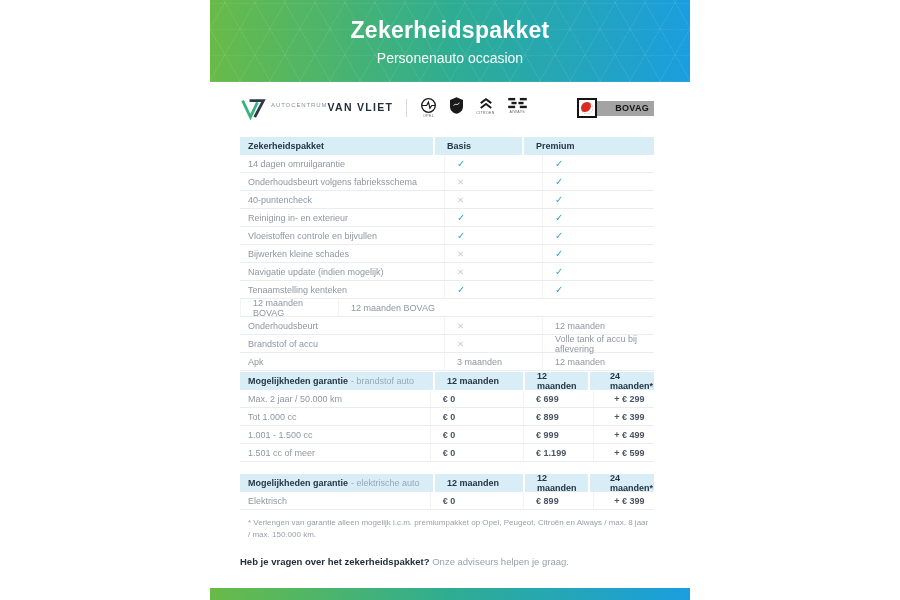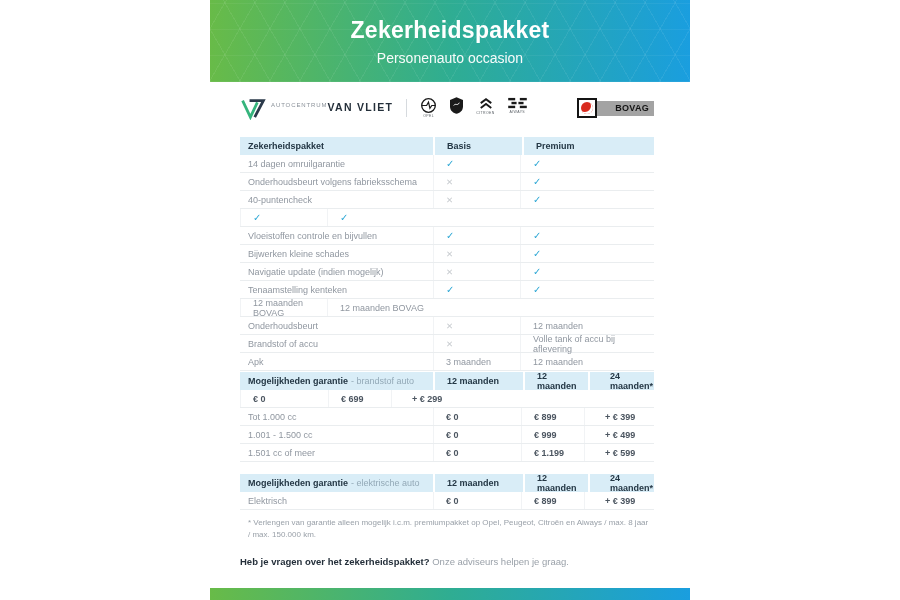--- a/index.html
+++ b/index.html
@@ -39,21 +39,21 @@
     content:"";position:absolute;left:4px;top:4px;width:12px;height:12px;border-radius:50%;
     background:#d92b1f;box-shadow:inset -2px -2px 0 0 #fff;
   }
   .bovag-label{background:#a3a3a3;color:#141414;font-weight:800;font-size:9px;
     letter-spacing:.3px;padding:3px 5px 3px 18px;line-height:1;}
   
   .tbl{position:absolute;left:240px;width:414px;font-size:9px;color:#9097a0;}
   .thead{display:flex;gap:2px;height:18px;}
   .thead>div{background:#d9edf7;display:flex;align-items:center;font-weight:700;color:#243745;box-sizing:border-box;}
   .title-light{font-weight:400;color:#93a9b7;margin-left:3px;}
-  .trow{display:flex;gap:0;height:17px;border-bottom:1px solid #eaedef;align-items:center;}
+  .trow{display:flex;gap:11px;height:17px;border-bottom:1px solid #eaedef;align-items:center;}
   .cell{box-sizing:border-box;height:100%;display:flex;align-items:center;}
   .cL{width:193px;padding-left:8px;}
   .cB{width:87px;padding-left:12px;}
   .cP{flex:1;padding-left:12px;}
   .c1{width:88px;padding-left:12px;}
   .c2{width:63px;padding-left:12px;}
   .c3{width:64px;padding-left:20px;}
   .trow .cB,.trow .cP,.trow .c1,.trow .c2,.trow .c3{border-left:1px solid #f1f3f5;}
   .val{color:#4b5560;font-weight:600;}
   .mark-check{color:#2fa8d5;font-weight:700;font-size:10px;font-family:"DejaVu Sans",sans-serif;}
@@ -146,20 +146,21 @@
     <div class="cell cL">Onderhoudsbeurt volgens fabrieksschema</div>
     <div class="cell cB mark-cross">✕</div>
     <div class="cell cP mark-check">✓</div>
   </div>
   <div class="trow">
     <div class="cell cL">40-puntencheck</div>
     <div class="cell cB mark-cross">✕</div>
     <div class="cell cP mark-check">✓</div>
   </div>
   <div class="trow">
+    <div class="cell cL">Reiniging in- en exterieur</div>
     <div class="cell cB mark-check">✓</div>
     <div class="cell cP mark-check">✓</div>
   </div>
   <div class="trow">
     <div class="cell cL">Vloeistoffen controle en bijvullen</div>
     <div class="cell cB mark-check">✓</div>
     <div class="cell cP mark-check">✓</div>
   </div>
   <div class="trow">
     <div class="cell cL">Bijwerken kleine schades</div>
@@ -201,20 +202,21 @@
   <div class="thead">
     <div class="cL">
       <span>Mogelijkheden garantie</span>
       <span class="title-light">- brandstof auto</span>
     </div>
     <div class="c1">12 maanden</div>
     <div class="c2">12 maanden</div>
     <div class="c3">24 maanden*</div>
   </div>
   <div class="trow">
+    <div class="cell cL">Max. 2 jaar / 50.000 km</div>
     <div class="cell c1 val">€ 0</div>
     <div class="cell c2 val">€ 699</div>
     <div class="cell c3 val">+ € 299</div>
   </div>
   <div class="trow">
     <div class="cell cL">Tot 1.000 cc</div>
     <div class="cell c1 val">€ 0</div>
     <div class="cell c2 val">€ 899</div>
     <div class="cell c3 val">+ € 399</div>
   </div>

